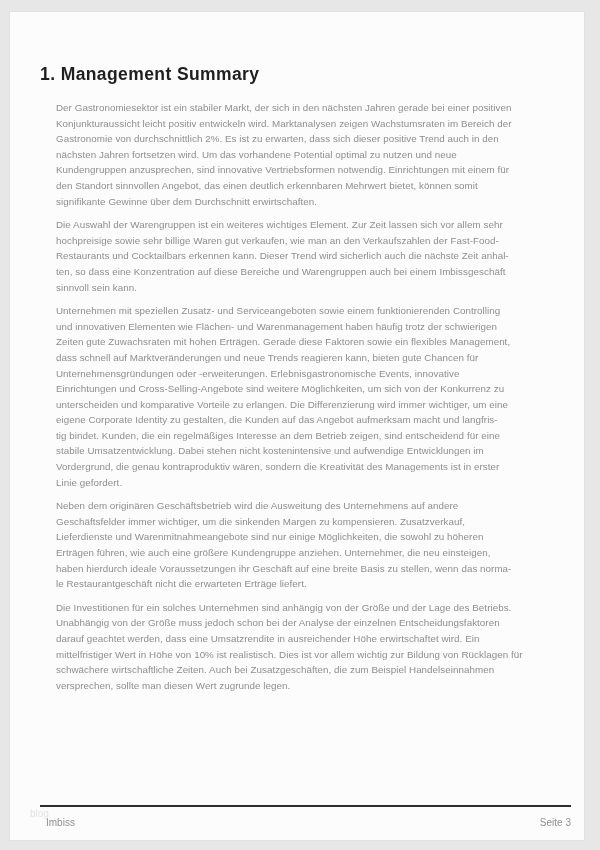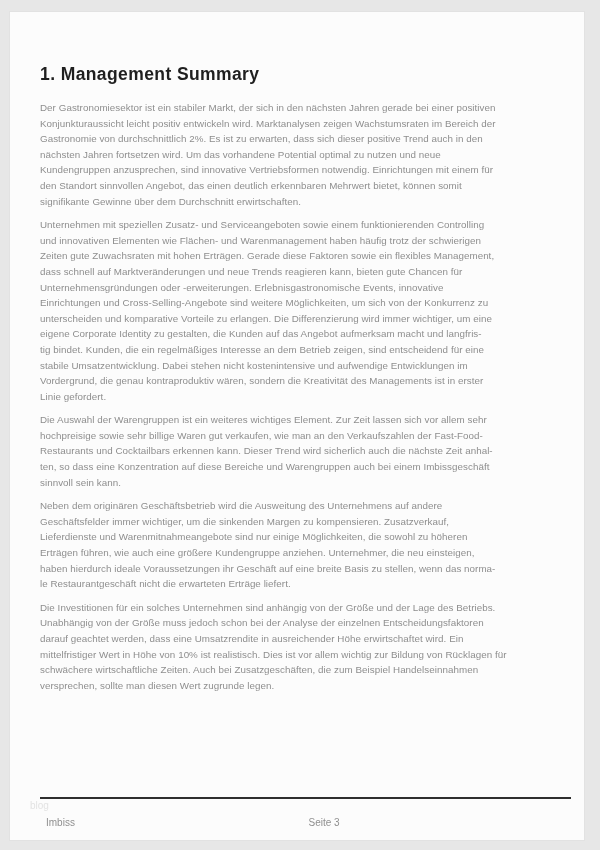--- a/index.html
+++ b/index.html
@@ -26,21 +26,21 @@
   }
   h1.doc-title {
     margin: 0 0 15px 0;
     font-size: 17.5px;
     font-weight: bold;
     letter-spacing: 0.4px;
     color: #1f1f1f;
     text-underline-offset: 3px;
   }
   .para {
-    margin: 0 0 8px 0;
+    margin: 0 0 8px 16px;
     color: #8e8e8e;
     font-size: 9.8px;
     line-height: 15.6px;
     letter-spacing: 0.05px;
     white-space: pre-line;
   }
   .footer {
     position: absolute;
     left: 30px;
     right: 13px;
@@ -54,58 +54,58 @@
   .watermark {
     position: absolute;
     left: -10px;
     top: 3px;
     font-size: 10px;
     color: #e3e3e3;
   }
   .footer-row {
     display: flex;
     align-items: baseline;
-    margin-top: 18px;
+    margin-top: 10px;
     color: #8f8f8f;
     font-size: 10px;
   }
   .footer-left  { flex: 1; text-align: left; padding-left: 6px; }
   .footer-center{ flex: 2; text-align: center; }
-  .footer-right { flex: 1; text-align: left; }
+  .footer-right { flex: 1; text-align: right; }
 </style>
 </head>
 <body>
 
 <div class="page">
   <div class="content">
     <h1 class="doc-title">1. Management Summary</h1>
     <p class="para">Der Gastronomiesektor ist ein stabiler Markt, der sich in den nächsten Jahren gerade bei einer positiven
 Konjunkturaussicht leicht positiv entwickeln wird. Marktanalysen zeigen Wachstumsraten im Bereich der
 Gastronomie von durchschnittlich 2%. Es ist zu erwarten, dass sich dieser positive Trend auch in den
 nächsten Jahren fortsetzen wird. Um das vorhandene Potential optimal zu nutzen und neue
 Kundengruppen anzusprechen, sind innovative Vertriebsformen notwendig. Einrichtungen mit einem für
 den Standort sinnvollen Angebot, das einen deutlich erkennbaren Mehrwert bietet, können somit
 signifikante Gewinne über dem Durchschnitt erwirtschaften.</p>
+    <p class="para">Die Auswahl der Warengruppen ist ein weiteres wichtiges Element. Zur Zeit lassen sich vor allem sehr
+hochpreisige sowie sehr billige Waren gut verkaufen, wie man an den Verkaufszahlen der Fast-Food-
+Restaurants und Cocktailbars erkennen kann. Dieser Trend wird sicherlich auch die nächste Zeit anhal-
+ten, so dass eine Konzentration auf diese Bereiche und Warengruppen auch bei einem Imbissgeschäft
+sinnvoll sein kann.</p>
     <p class="para">Unternehmen mit speziellen Zusatz- und Serviceangeboten sowie einem funktionierenden Controlling
 und innovativen Elementen wie Flächen- und Warenmanagement haben häufig trotz der schwierigen
 Zeiten gute Zuwachsraten mit hohen Erträgen. Gerade diese Faktoren sowie ein flexibles Management,
 dass schnell auf Marktveränderungen und neue Trends reagieren kann, bieten gute Chancen für
 Unternehmensgründungen oder -erweiterungen. Erlebnisgastronomische Events, innovative
 Einrichtungen und Cross-Selling-Angebote sind weitere Möglichkeiten, um sich von der Konkurrenz zu
 unterscheiden und komparative Vorteile zu erlangen. Die Differenzierung wird immer wichtiger, um eine
 eigene Corporate Identity zu gestalten, die Kunden auf das Angebot aufmerksam macht und langfris-
 tig bindet. Kunden, die ein regelmäßiges Interesse an dem Betrieb zeigen, sind entscheidend für eine
 stabile Umsatzentwicklung. Dabei stehen nicht kostenintensive und aufwendige Entwicklungen im
 Vordergrund, die genau kontraproduktiv wären, sondern die Kreativität des Managements ist in erster
 Linie gefordert.</p>
-    <p class="para">Die Auswahl der Warengruppen ist ein weiteres wichtiges Element. Zur Zeit lassen sich vor allem sehr
-hochpreisige sowie sehr billige Waren gut verkaufen, wie man an den Verkaufszahlen der Fast-Food-
-Restaurants und Cocktailbars erkennen kann. Dieser Trend wird sicherlich auch die nächste Zeit anhal-
-ten, so dass eine Konzentration auf diese Bereiche und Warengruppen auch bei einem Imbissgeschäft
-sinnvoll sein kann.</p>
     <p class="para">Neben dem originären Geschäftsbetrieb wird die Ausweitung des Unternehmens auf andere
 Geschäftsfelder immer wichtiger, um die sinkenden Margen zu kompensieren. Zusatzverkauf,
 Lieferdienste und Warenmitnahmeangebote sind nur einige Möglichkeiten, die sowohl zu höheren
 Erträgen führen, wie auch eine größere Kundengruppe anziehen. Unternehmer, die neu einsteigen,
 haben hierdurch ideale Voraussetzungen ihr Geschäft auf eine breite Basis zu stellen, wenn das norma-
 le Restaurantgeschäft nicht die erwarteten Erträge liefert.</p>
     <p class="para">Die Investitionen für ein solches Unternehmen sind anhängig von der Größe und der Lage des Betriebs.
 Unabhängig von der Größe muss jedoch schon bei der Analyse der einzelnen Entscheidungsfaktoren
 darauf geachtet werden, dass eine Umsatzrendite in ausreichender Höhe erwirtschaftet wird. Ein
 mittelfristiger Wert in Höhe von 10% ist realistisch. Dies ist vor allem wichtig zur Bildung von Rücklagen für

